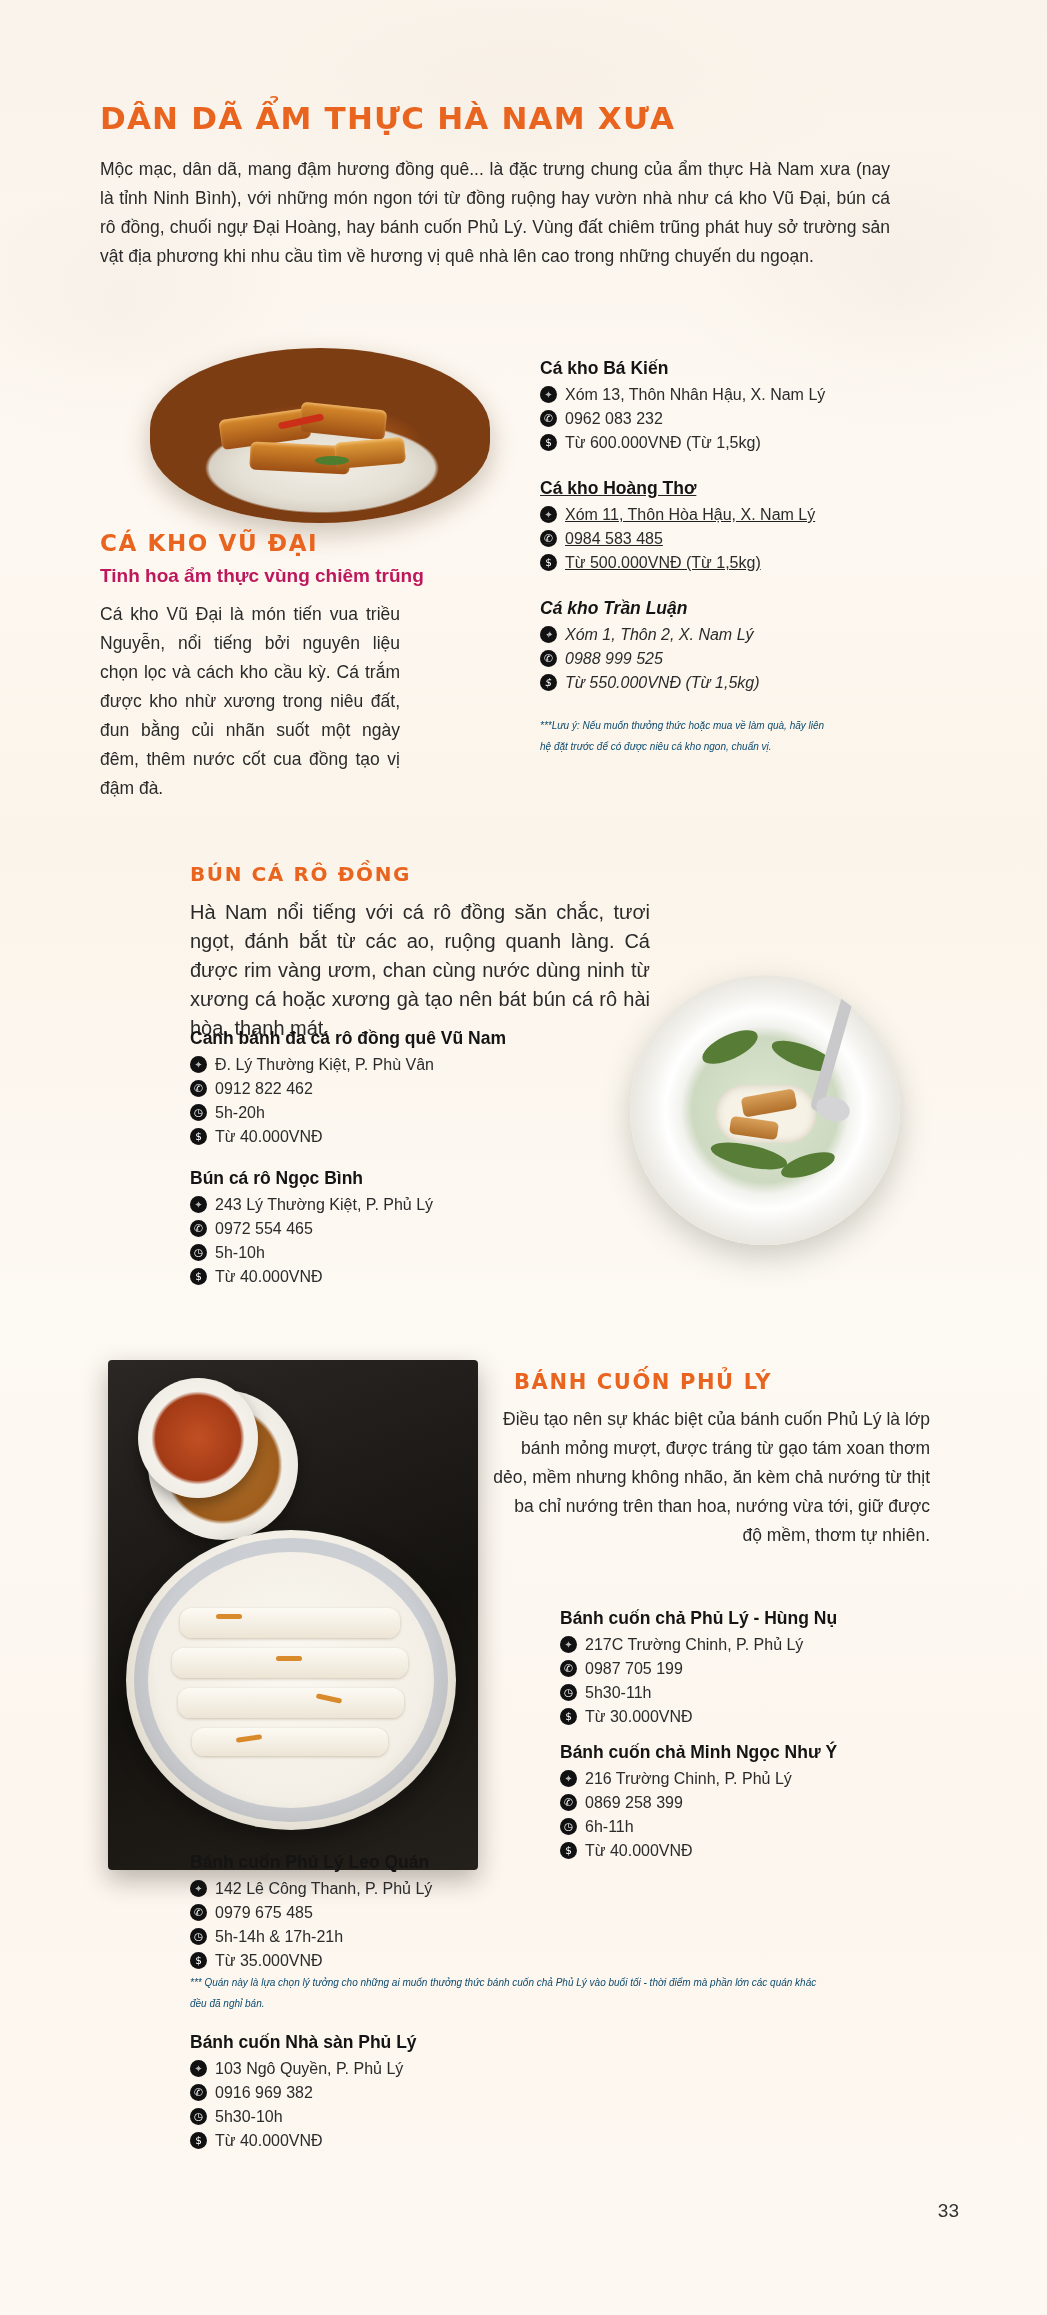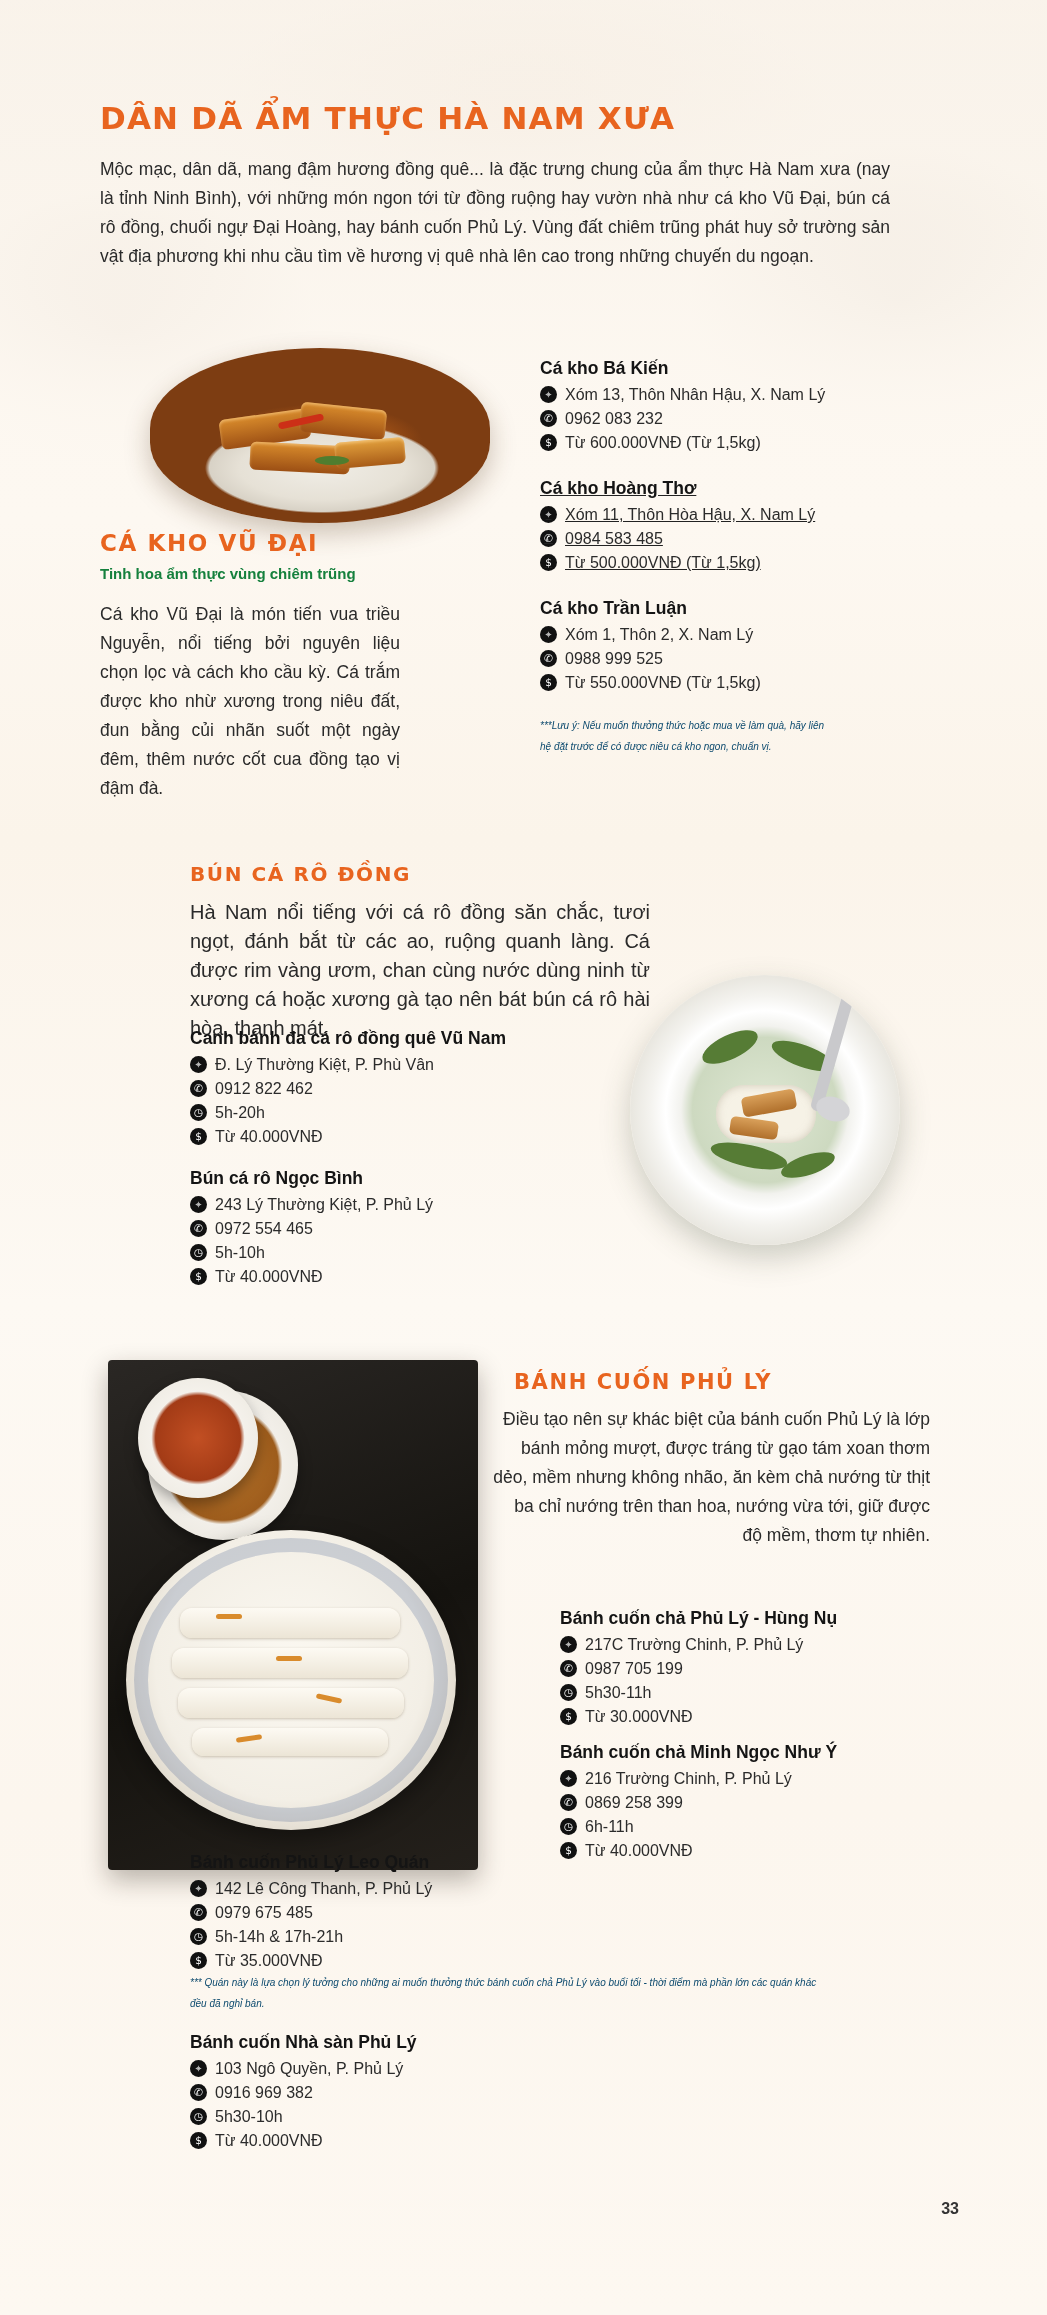--- a/index.html
+++ b/index.html
@@ -77,21 +77,21 @@
     box-shadow:inset 0 2px 3px rgba(255,220,160,.5);
   }
   #sec1-photo .f1{left:70px;top:66px;width:90px;height:30px;transform:rotate(-8deg);}
   #sec1-photo .f2{left:150px;top:58px;width:86px;height:30px;transform:rotate(6deg);}
   #sec1-photo .f3{left:100px;top:96px;width:100px;height:28px;transform:rotate(3deg);}
   #sec1-photo .f4{left:185px;top:92px;width:70px;height:26px;transform:rotate(-5deg);background:linear-gradient(180deg,#e2a03c,#a85c18);}
   #sec1-photo .chili{position:absolute;left:128px;top:70px;width:46px;height:7px;border-radius:4px;background:#cc2f17;transform:rotate(-12deg);}
   #sec1-photo .herb{position:absolute;left:165px;top:108px;width:34px;height:9px;border-radius:50%;background:#4f7d2f;}
 
   #sec1-title{position:absolute;left:100px;top:530px;font-size:23px;}
-  #sec1-sub{position:absolute;left:100px;top:565px;font-size:15px;font-weight:bold;color:#15803d;}
+  #sec1-sub{position:absolute;left:100px;top:565px;font-size:19px;font-weight:bold;color:#be185d;}
   #sec1-body{position:absolute;left:100px;top:600px;width:300px;font-size:17.5px;line-height:29px;text-align:justify;color:#2a2a2a;}
 
   
   .listing{position:absolute;}
   .listing .lname{font-weight:bold;font-size:17.5px;color:#141414;margin-bottom:5px;}
   .lrow{display:flex;align-items:flex-start;gap:8px;margin-bottom:3px;}
   .lrow .txt{font-size:16px;line-height:21px;color:#2b2b2b;}
   .ic{
     flex:0 0 auto;width:17px;height:17px;border-radius:50%;
     background:#111;color:#fff;font-size:10.5px;line-height:17px;
@@ -157,21 +157,21 @@
     position:absolute;border-radius:12px;background:linear-gradient(180deg,#fdfaf3,#ece5d6);
     box-shadow:0 1px 3px rgba(120,100,70,.35);
   }
   #sec3-photo .r1{left:54px;top:78px;width:220px;height:30px;}
   #sec3-photo .r2{left:46px;top:118px;width:236px;height:30px;}
   #sec3-photo .r3{left:52px;top:158px;width:226px;height:30px;}
   #sec3-photo .r4{left:66px;top:198px;width:196px;height:28px;}
   #sec3-photo .fried{position:absolute;width:26px;height:5px;border-radius:3px;background:#d98b2c;}
 
   
-  #pageno{position:absolute;right:88px;top:2200px;font-size:16px;font-weight:bold;color:#333;}
+  #pageno{position:absolute;right:88px;top:2200px;font-size:19px;font-weight:normal;color:#333;}
 </style>
 </head>
 <body>
 
 <div class="bg-wash">
   <div class="bg-top"></div>
   <div class="bg-mid"></div>
   <div class="bg-bot"></div>
 </div>
 
@@ -218,21 +218,21 @@
     <div class="lrow">
         <span class="ic">✆</span>
         <span class="txt">0984 583 485</span>
       </div>
     <div class="lrow">
         <span class="ic">$</span>
         <span class="txt">Từ 500.000VNĐ (Từ 1,5kg)</span>
       </div>
   </div>
 
-  <div class="listing" style="left:540px;top:598px;width:400px;">
+  <div class="listing" style="left:540px;top:598px;width:400px;font-style:italic;">
     <div class="lname">Cá kho Trần Luận</div>
     <div class="lrow">
         <span class="ic">⌖</span>
         <span class="txt">Xóm 1, Thôn 2, X. Nam Lý</span>
       </div>
     <div class="lrow">
         <span class="ic">✆</span>
         <span class="txt">0988 999 525</span>
       </div>
     <div class="lrow">

